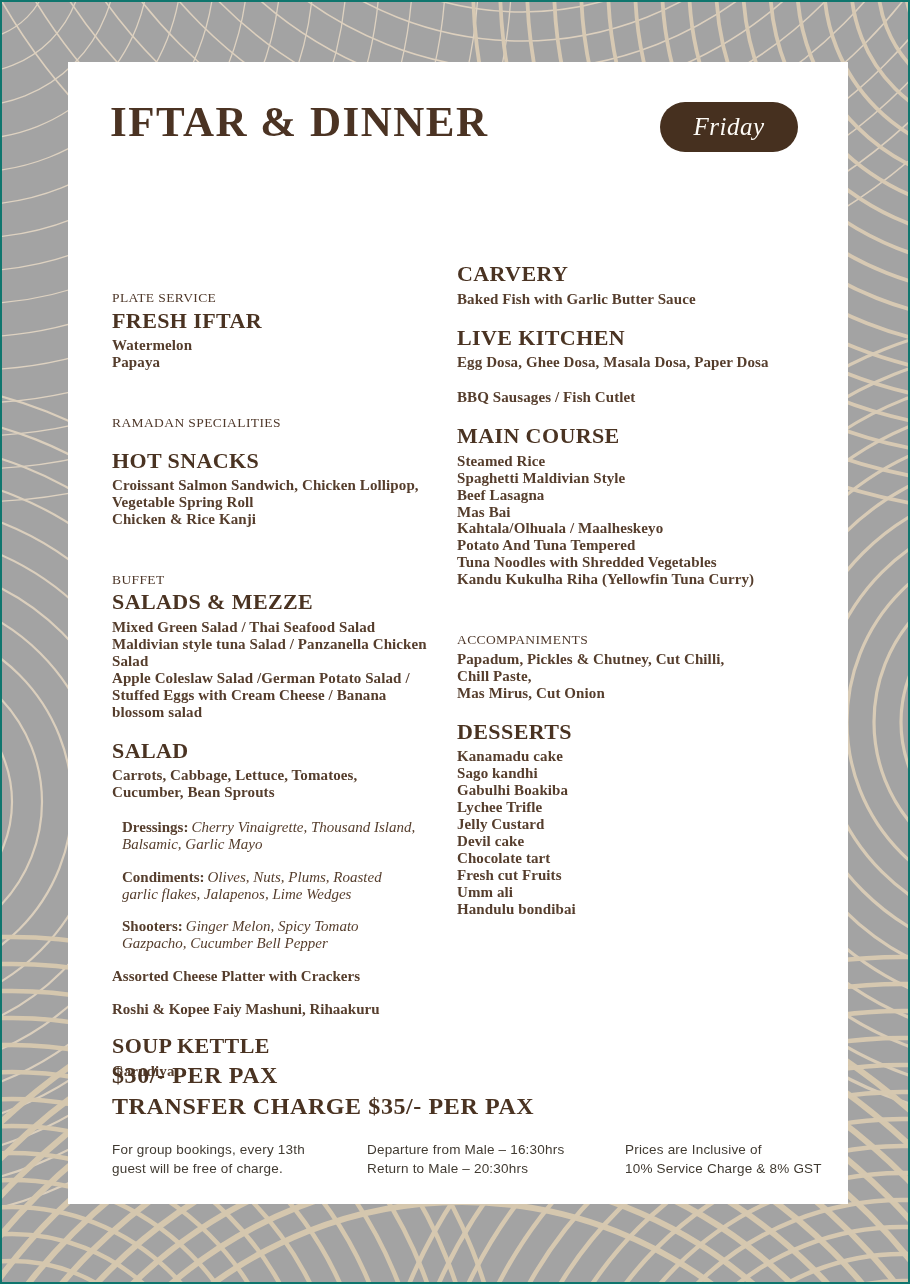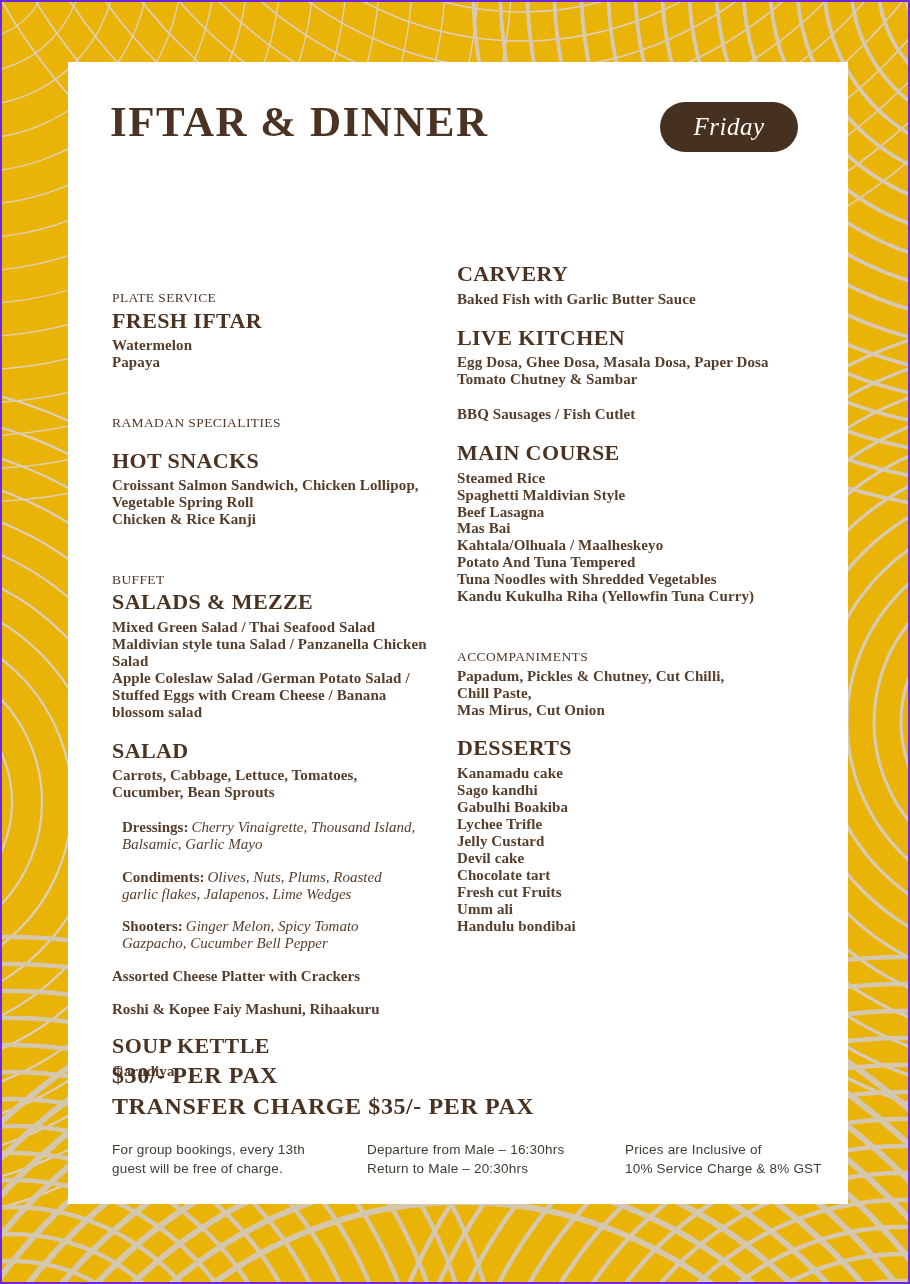--- a/index.html
+++ b/index.html
@@ -1,21 +1,21 @@
 <!DOCTYPE html>
 <html><head>
 <meta charset="utf-8">
 <style>
   html,body{margin:0;padding:0;background:#ffffff;}
   .page{
     position:relative;
     width:910px;height:1284px;
-    background:#eab308;
+    background:#a3a3a3;
     overflow:hidden;
-    border:2px solid #6d28d9;
+    border:2px solid #0f766e;
     box-sizing:border-box;
     font-family:"Liberation Serif","DejaVu Serif",serif;
   }
   .bg-svg{position:absolute;left:0;top:0;z-index:0;}
   .content{position:absolute;left:0;top:0;width:100%;height:100%;z-index:1;}
 
   .page-title{
     position:absolute;left:108px;top:96px;
     font-size:43px;font-weight:700;color:#4b3323;
     letter-spacing:1.5px;margin:0;line-height:1.1;
@@ -267,21 +267,20 @@
     <div class="col col-right">
 
       <section class="sec">
         <h2 class="sec-title">CARVERY</h2>
         <div class="item">Baked Fish with Garlic Butter Sauce</div>
       </section>
 
       <section class="sec">
         <h2 class="sec-title">LIVE KITCHEN</h2>
         <div class="item">Egg Dosa, Ghee Dosa, Masala Dosa, Paper Dosa</div>
-        <div class="item">Tomato Chutney &amp; Sambar</div>
       </section>
 
       <section class="sec">
         <div class="item">BBQ Sausages / Fish Cutlet</div>
       </section>
 
       <section class="sec">
         <h2 class="sec-title">MAIN COURSE</h2>
         <div class="item">Steamed Rice</div>
         <div class="item">Spaghetti Maldivian Style</div>

